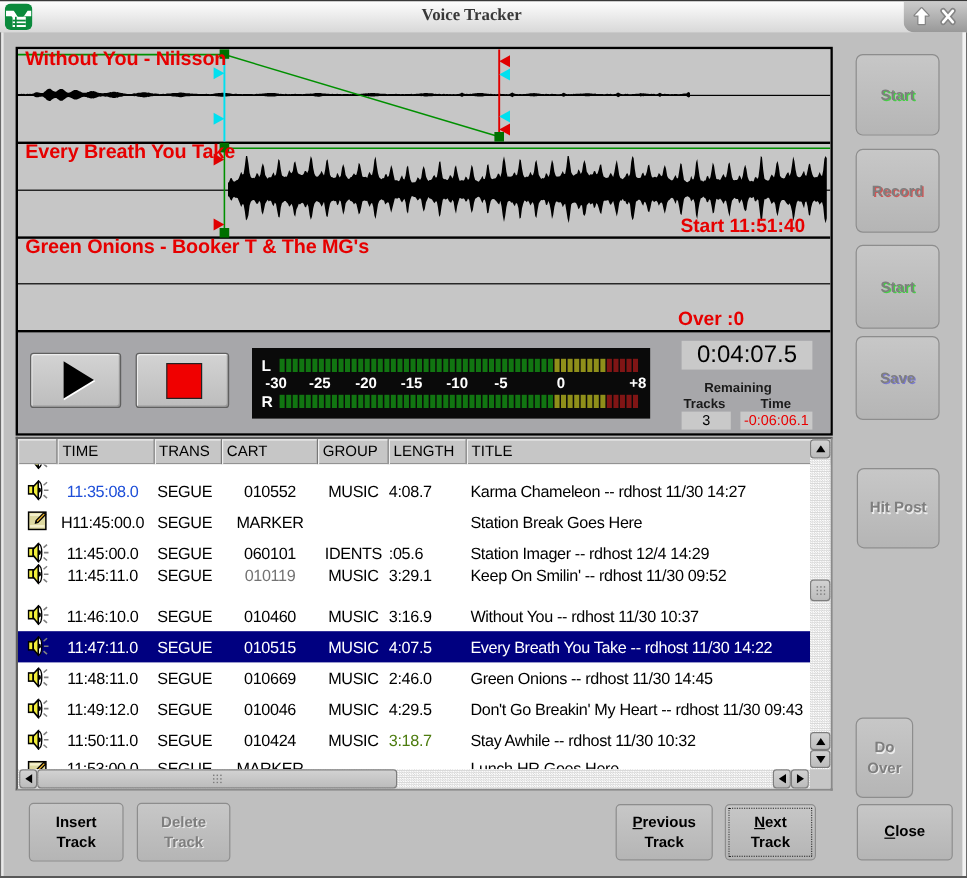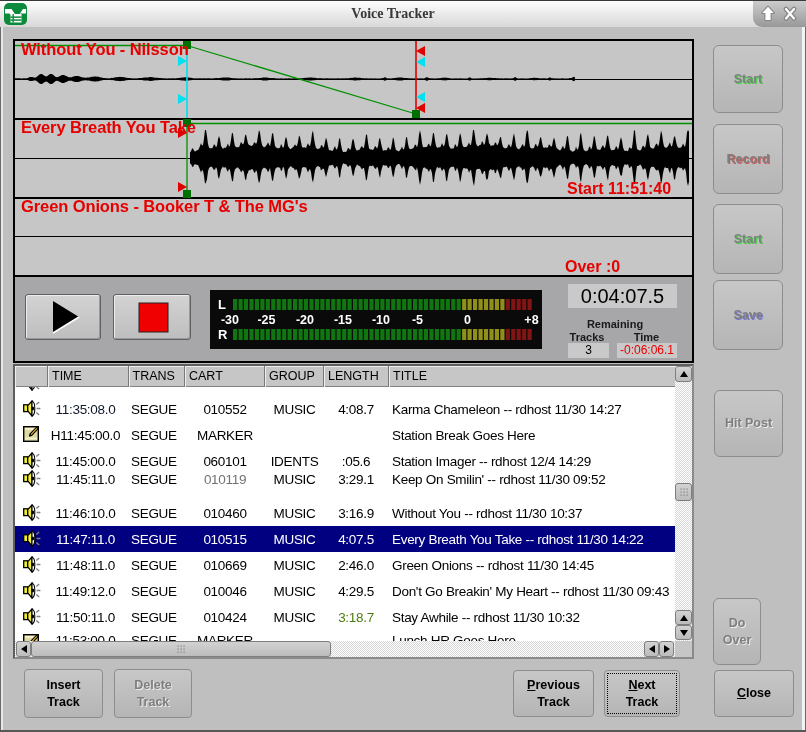--- a/index.html
+++ b/index.html
@@ -16,21 +16,21 @@
 .wavlab { position:absolute; font-weight:bold; font-size:16.5px; letter-spacing:-0.1px; color:#e60000; white-space:nowrap; }
 .tbtn { position:absolute; border:1px solid #606060; border-radius:3px; background:linear-gradient(#d3d3d3,#bdbdbd); box-shadow:inset 1px 1px 0 #ededed, inset -1px -1px 0 #9a9a9a; }
 .vbox { position:absolute; background:#c9c9c9; text-align:center; }
 .btn { position:absolute; border:1px solid #8d8d8d; border-radius:6px; background:linear-gradient(#c7c7c7,#b5b5b5); display:flex; align-items:center; justify-content:center; text-align:center; font-weight:bold; font-size:12.5px; color:#000; line-height:17px; }
 .btn.dis { color:#7e7e7e; }
 .btn2 { border-radius:4px; }
 u { text-decoration:underline; }
 .tbl { position:absolute; left:13px; top:364px; width:681px; height:295px; border:2px solid #5e5e5e; border-bottom-color:#8a8a8a; border-right-color:#8a8a8a; background:#fff; }
 .hcell { position:absolute; top:0; height:21px; background:#c6c6c6; border-right:1px solid #787878; box-shadow:inset 1px 1px 0 #efefef, inset 0 -1px 0 #828282; font-size:12.5px; color:#000; line-height:21px; padding-left:4px; }
 .cell { position:absolute; top:0; height:26px; line-height:var(--lh,27px); font-size:13.5px; letter-spacing:-0.3px; overflow:hidden; }
-.cc { text-align:center; } .cl { text-align:left; } .cr { text-align:center; }
+.cc { text-align:center; } .cl { text-align:left; } .cr { text-align:left; }
 .cic { position:absolute; left:8px; top:4px; width:18px; height:17px; }
 .sbtn { position:absolute; background:linear-gradient(#d2d2d2,#bcbcbc); border:1px solid #7e7e7e; border-radius:3px; display:flex; align-items:center; justify-content:center; }
 .trough { background:repeating-conic-gradient(#ffffff 0 25%, #d6d6d6 0 50%) 0 0/2px 2px; }
 </style></head>
 <body>
 <div class="tb"></div>
 <div class="title">Voice Tracker</div>
 <svg class="abs" style="left:4px;top:3px" width="23" height="22" viewBox="0 0 23 22">
 <rect x="0" y="0" width="23" height="22" rx="5" fill="#0b8a3c"></rect>
 <polygon points="1,6 8,6 12.5,12 15,12 19,6 22,6 22,10.5 16.5,10.5 13,15 10,15 5.5,10.5 1,10.5" fill="#fff"></polygon>
@@ -281,21 +281,21 @@
       <div style="position:absolute;left:0;top:9px;width:660px;height:26px;--lh:27px">
 <div class="cic">
           <svg width="19" height="17" viewBox="0 0 19 17" style="display:block">
 <rect x="0.7" y="4.8" width="4" height="6.8" fill="#f2ee3a" stroke="#000" stroke-width="1.3"></rect>
 <polygon points="4.7,5.6 9,1 9,16 4.7,10.8" fill="#f2ee3a" stroke="#000" stroke-width="1.3"></polygon>
 <path d="M9,1.2 Q11.8,1.6 11.8,8.5 Q11.8,15.4 9,15.8 Z" fill="#fff" stroke="#000" stroke-width="1.1"></path>
 <ellipse cx="9.9" cy="8.5" rx="1.2" ry="2.0" fill="#000"></ellipse>
 <path d="M13.6,8.5 L17.4,8.5 M13.3,4.4 L16.2,1.9 M13.3,12.6 L16.2,15.1" stroke="#808080" stroke-width="1.3" fill="none"></path>
 </svg>
         </div>
-<div class="cell cc" style="left:33px;width:80px;padding-right:5px;color:#0f172a">11:35:08.0</div>
+<div class="cell cc" style="left:33px;width:80px;padding-right:5px;color:#1d4ed8">11:35:08.0</div>
 <div class="cell cl" style="left:116px;width:54px;color:#000">SEGUE</div>
 <div class="cell cc" style="left:170px;width:80px;color:#000">010552</div>
 <div class="cell cc" style="left:250px;width:59px;color:#000">MUSIC</div>
 <div class="cell cr" style="left:309px;width:64px;color:#000">4:08.7</div>
 <div class="cell cl" style="left:377px;width:283px;color:#000;white-space:nowrap">Karma Chameleon -- rdhost 11/30 14:27</div>
 </div>
       <div style="position:absolute;left:0;top:35px;width:660px;height:26px;--lh:27px">
 <div class="cic">
           <svg width="16" height="16" viewBox="0 0 16 16" style="display:block">
 <rect x="0.7" y="0.7" width="14.6" height="14.6" fill="#ded9a0" stroke="#000" stroke-width="1.4"></rect>

